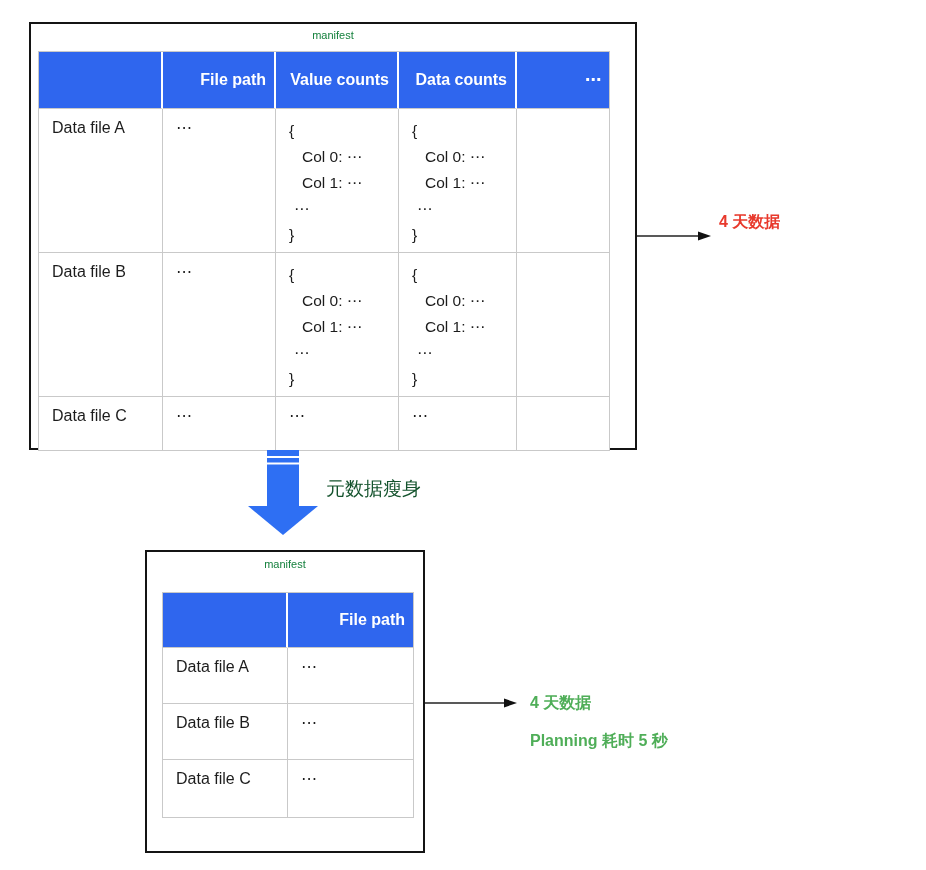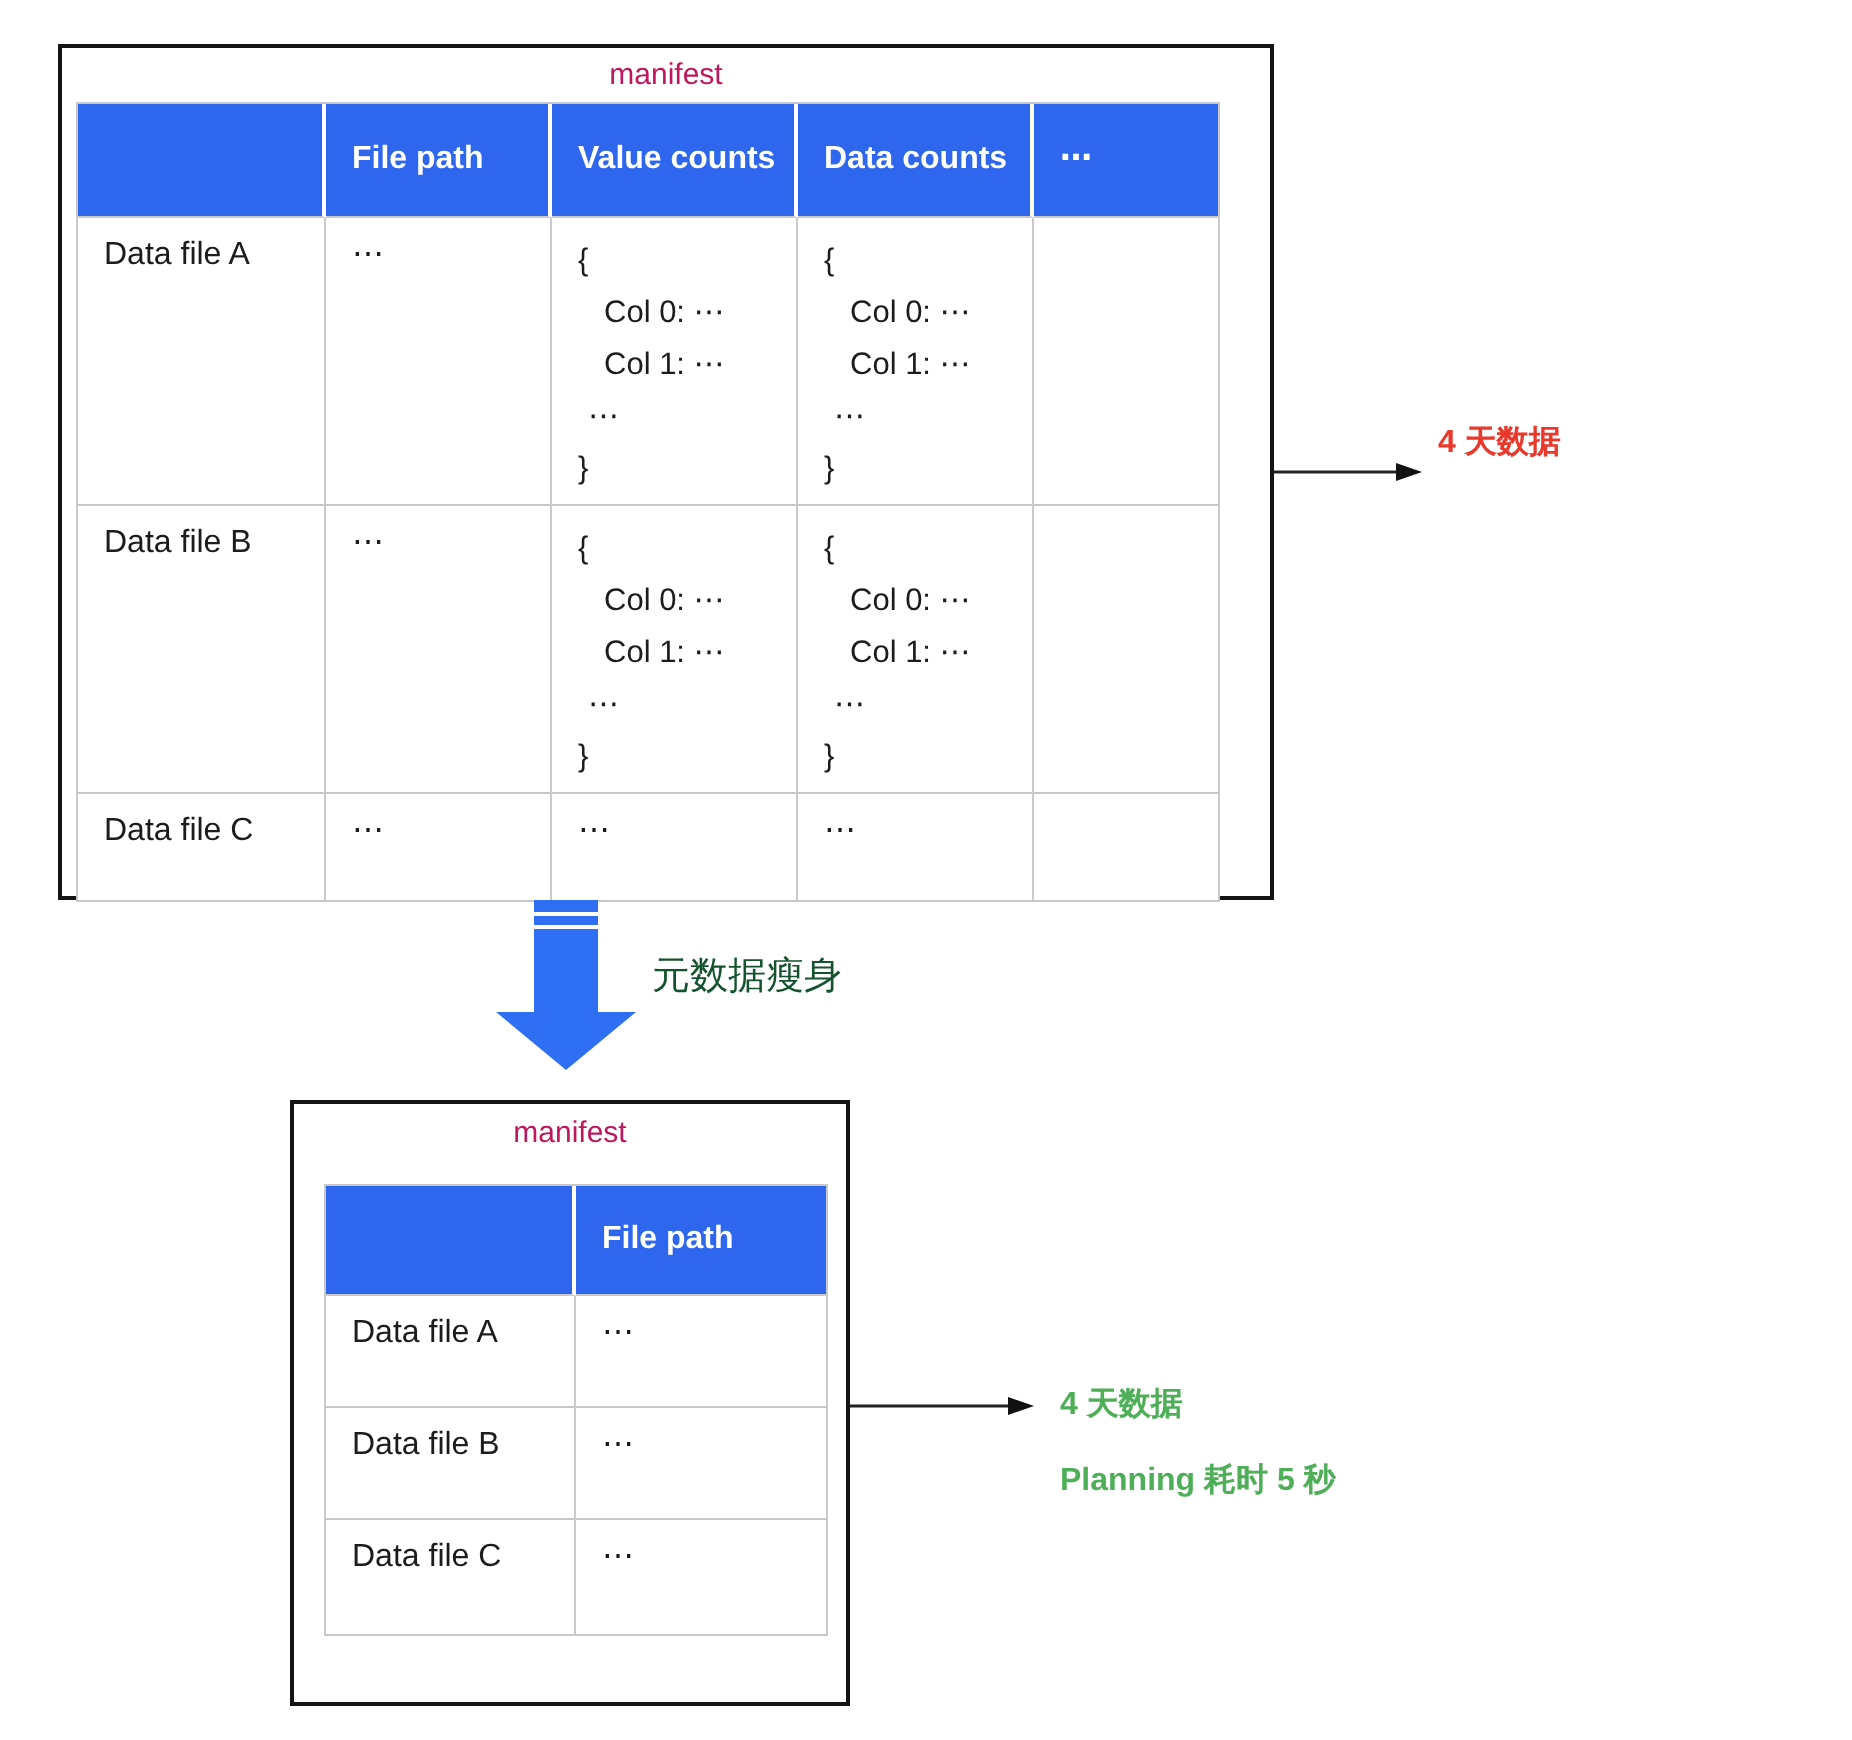--- a/index.html
+++ b/index.html
@@ -12,29 +12,29 @@
     --ink:#1c1c1c;
   }
   html,body{margin:0;padding:0;background:#ffffff;}
   .canvas{
     position:relative;width:926px;height:870px;overflow:hidden;
     font-family:"Liberation Sans","DejaVu Sans",sans-serif;color:var(--ink);
   }
   .outer-box{position:absolute;border:2px solid var(--box-border);background:#fff;box-sizing:border-box;}
   .box-before{left:29px;top:22px;width:608px;height:428px;}
   .box-after{left:145px;top:550px;width:280px;height:303px;}
-  .tbl-title{position:absolute;text-align:center;font-size:15px;color:#be185d;}
+  .tbl-title{position:absolute;text-align:center;font-size:11px;color:#15803d;}
   .title-before{left:29px;top:29px;width:608px;}
   .title-after{left:145px;top:558px;width:280px;}
   table.tbl{border:1.6px solid var(--grid);border-collapse:separate;border-spacing:0;
     table-layout:fixed;position:absolute;background:#fff;}
   .tbl-before{left:38px;top:51px;width:570px;}
   .tbl-after{left:162px;top:592px;width:250px;}
   .tbl th{background:var(--header-bg);color:#fff;font-weight:bold;font-size:16px;
-    text-align:left;vertical-align:middle;padding:4px 8px 4px 13px;line-height:1.25;
+    text-align:right;vertical-align:middle;padding:4px 8px 4px 13px;line-height:1.25;
     border-right:2.5px solid #fff;border-bottom:1.6px solid var(--grid);box-sizing:border-box;}
   .tbl th:last-child{border-right:none;}
   .tbl td{font-size:16px;vertical-align:top;text-align:left;padding:9px 0 4px 13px;
     border-right:1.6px solid var(--grid);border-bottom:1.6px solid var(--grid);
     box-sizing:border-box;line-height:1.3;}
   .tbl td:last-child{border-right:none;}
   .tbl tr:last-child td{border-bottom:none;}
   .jl{display:block;font-size:15.5px;line-height:26px;white-space:pre;}
   .jl.i1{padding-left:13px;}
   .jl.i05{padding-left:5px;}

